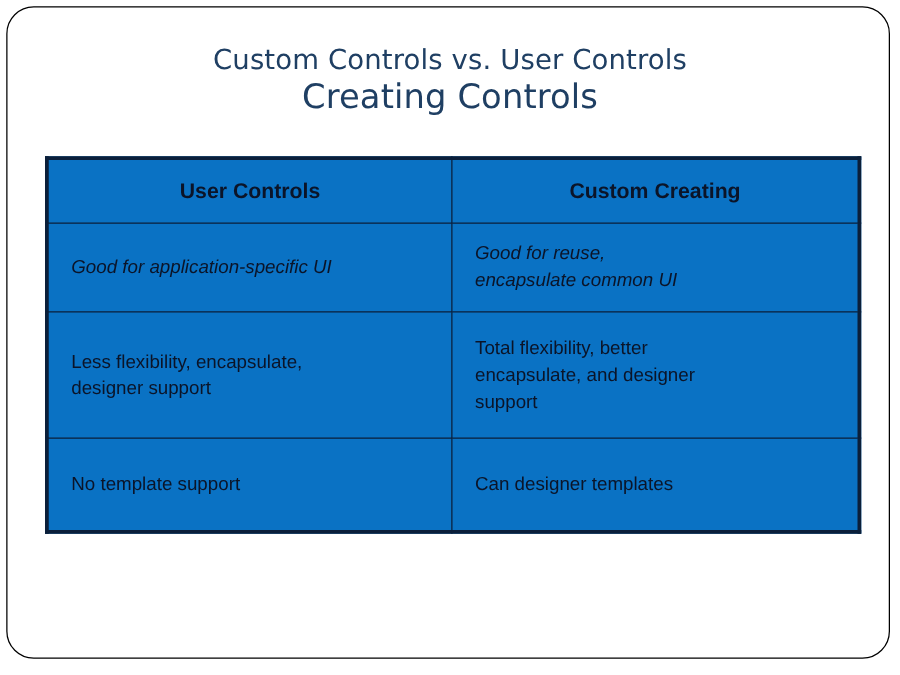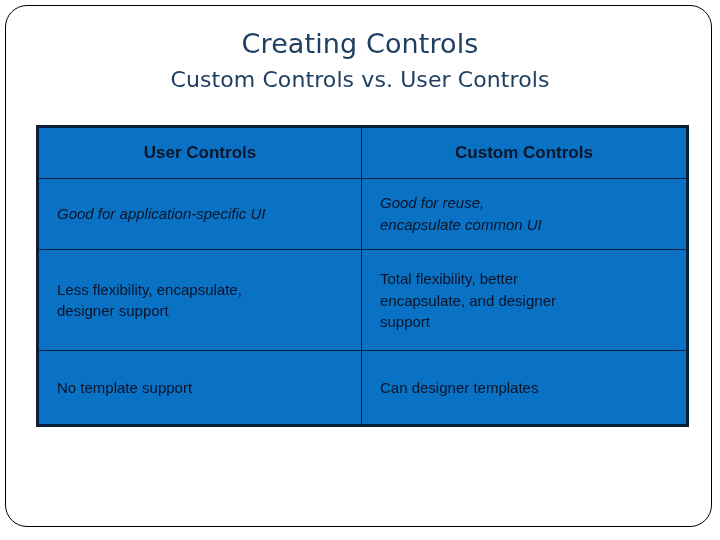--- a/index.html
+++ b/index.html
@@ -116,36 +116,36 @@
   tr.row-3    { height: 59px; margin-top: 24px; }
 </style>
 </head>
 <body>
 
 <div id="slide">
 
   <div id="slide-border"></div>
 
   <div id="title-block">
+    <div id="page-subtitle">Custom Controls vs. User Controls</div>
     <div id="page-title">Creating Controls</div>
-    <div id="page-subtitle">Custom Controls vs. User Controls</div>
   </div>
 
   <table id="comparison-table">
     <colgroup>
       <col class="c1">
       <col class="c2">
     </colgroup>
     <thead>
       <tr class="row-head">
         <th>
           <div class="th-cell">User Controls</div>
         </th>
         <th>
-          <div class="th-cell">Custom Controls</div>
+          <div class="th-cell">Custom Creating</div>
         </th>
       </tr>
     </thead>
     <tbody>
       <tr class="row-0">
         <td>
           <div class="td-cell">Good for application-specific UI</div>
         </td>
         <td>
           <div class="td-cell">Good for reuse,

